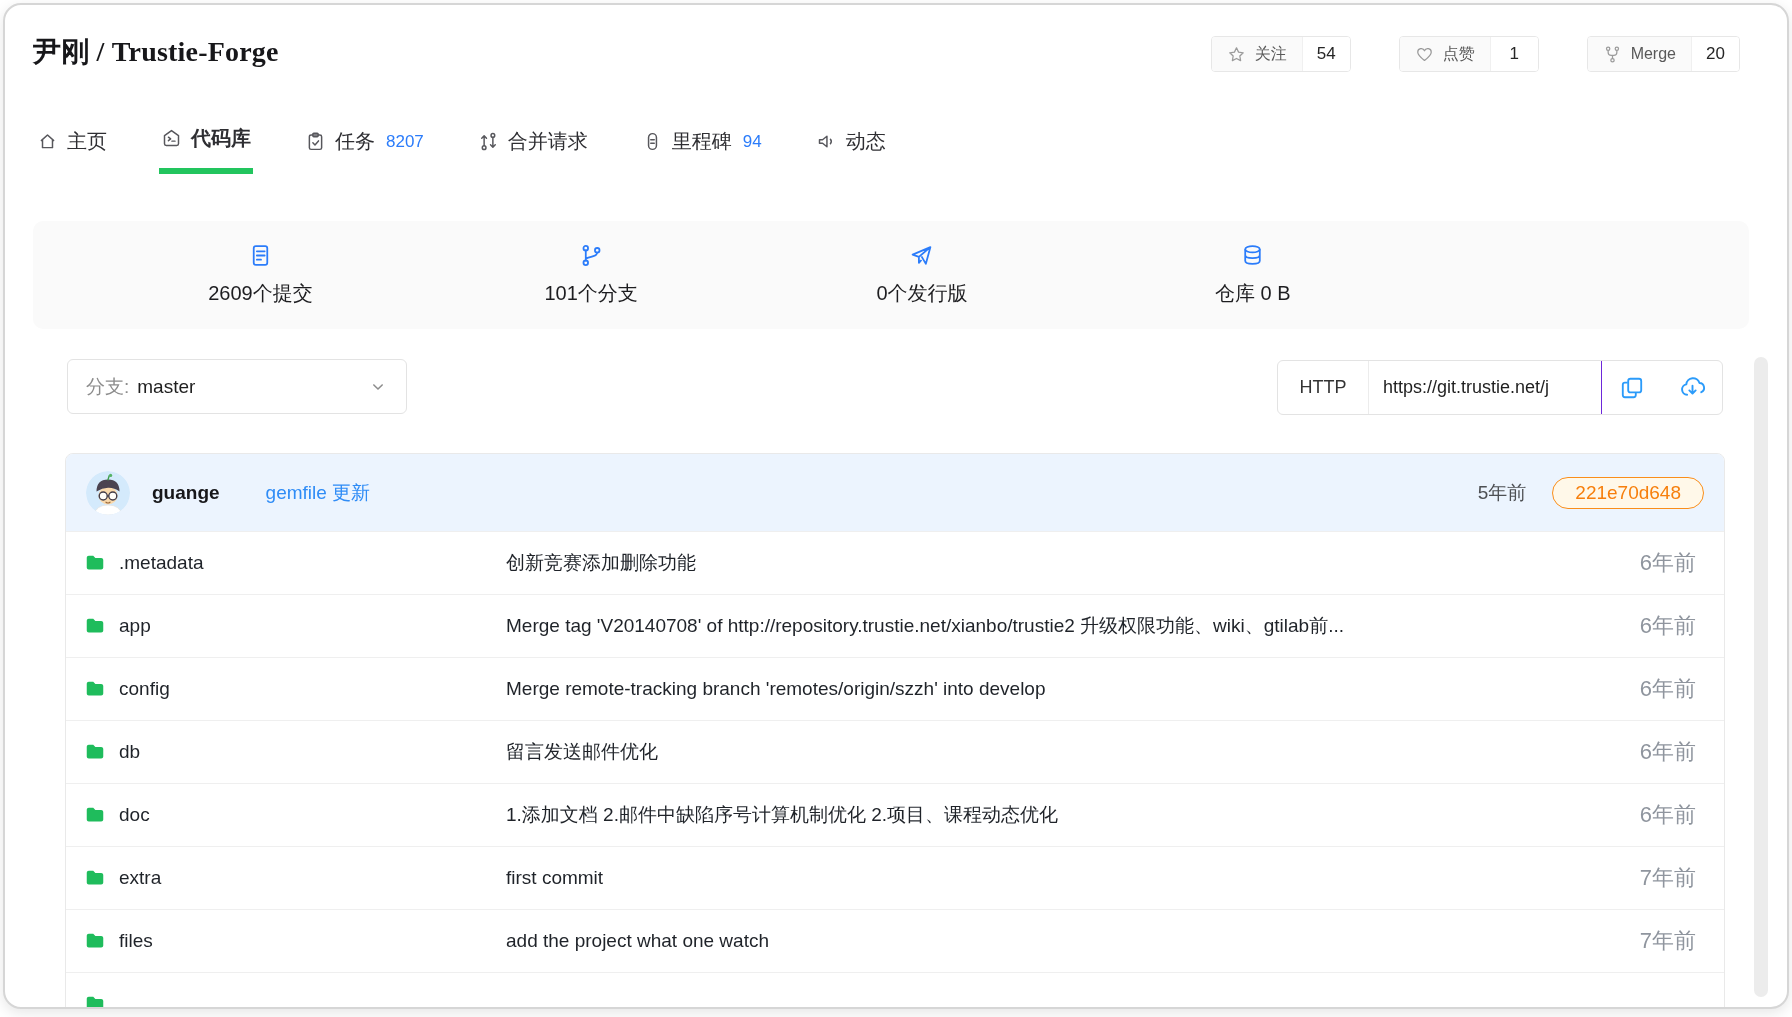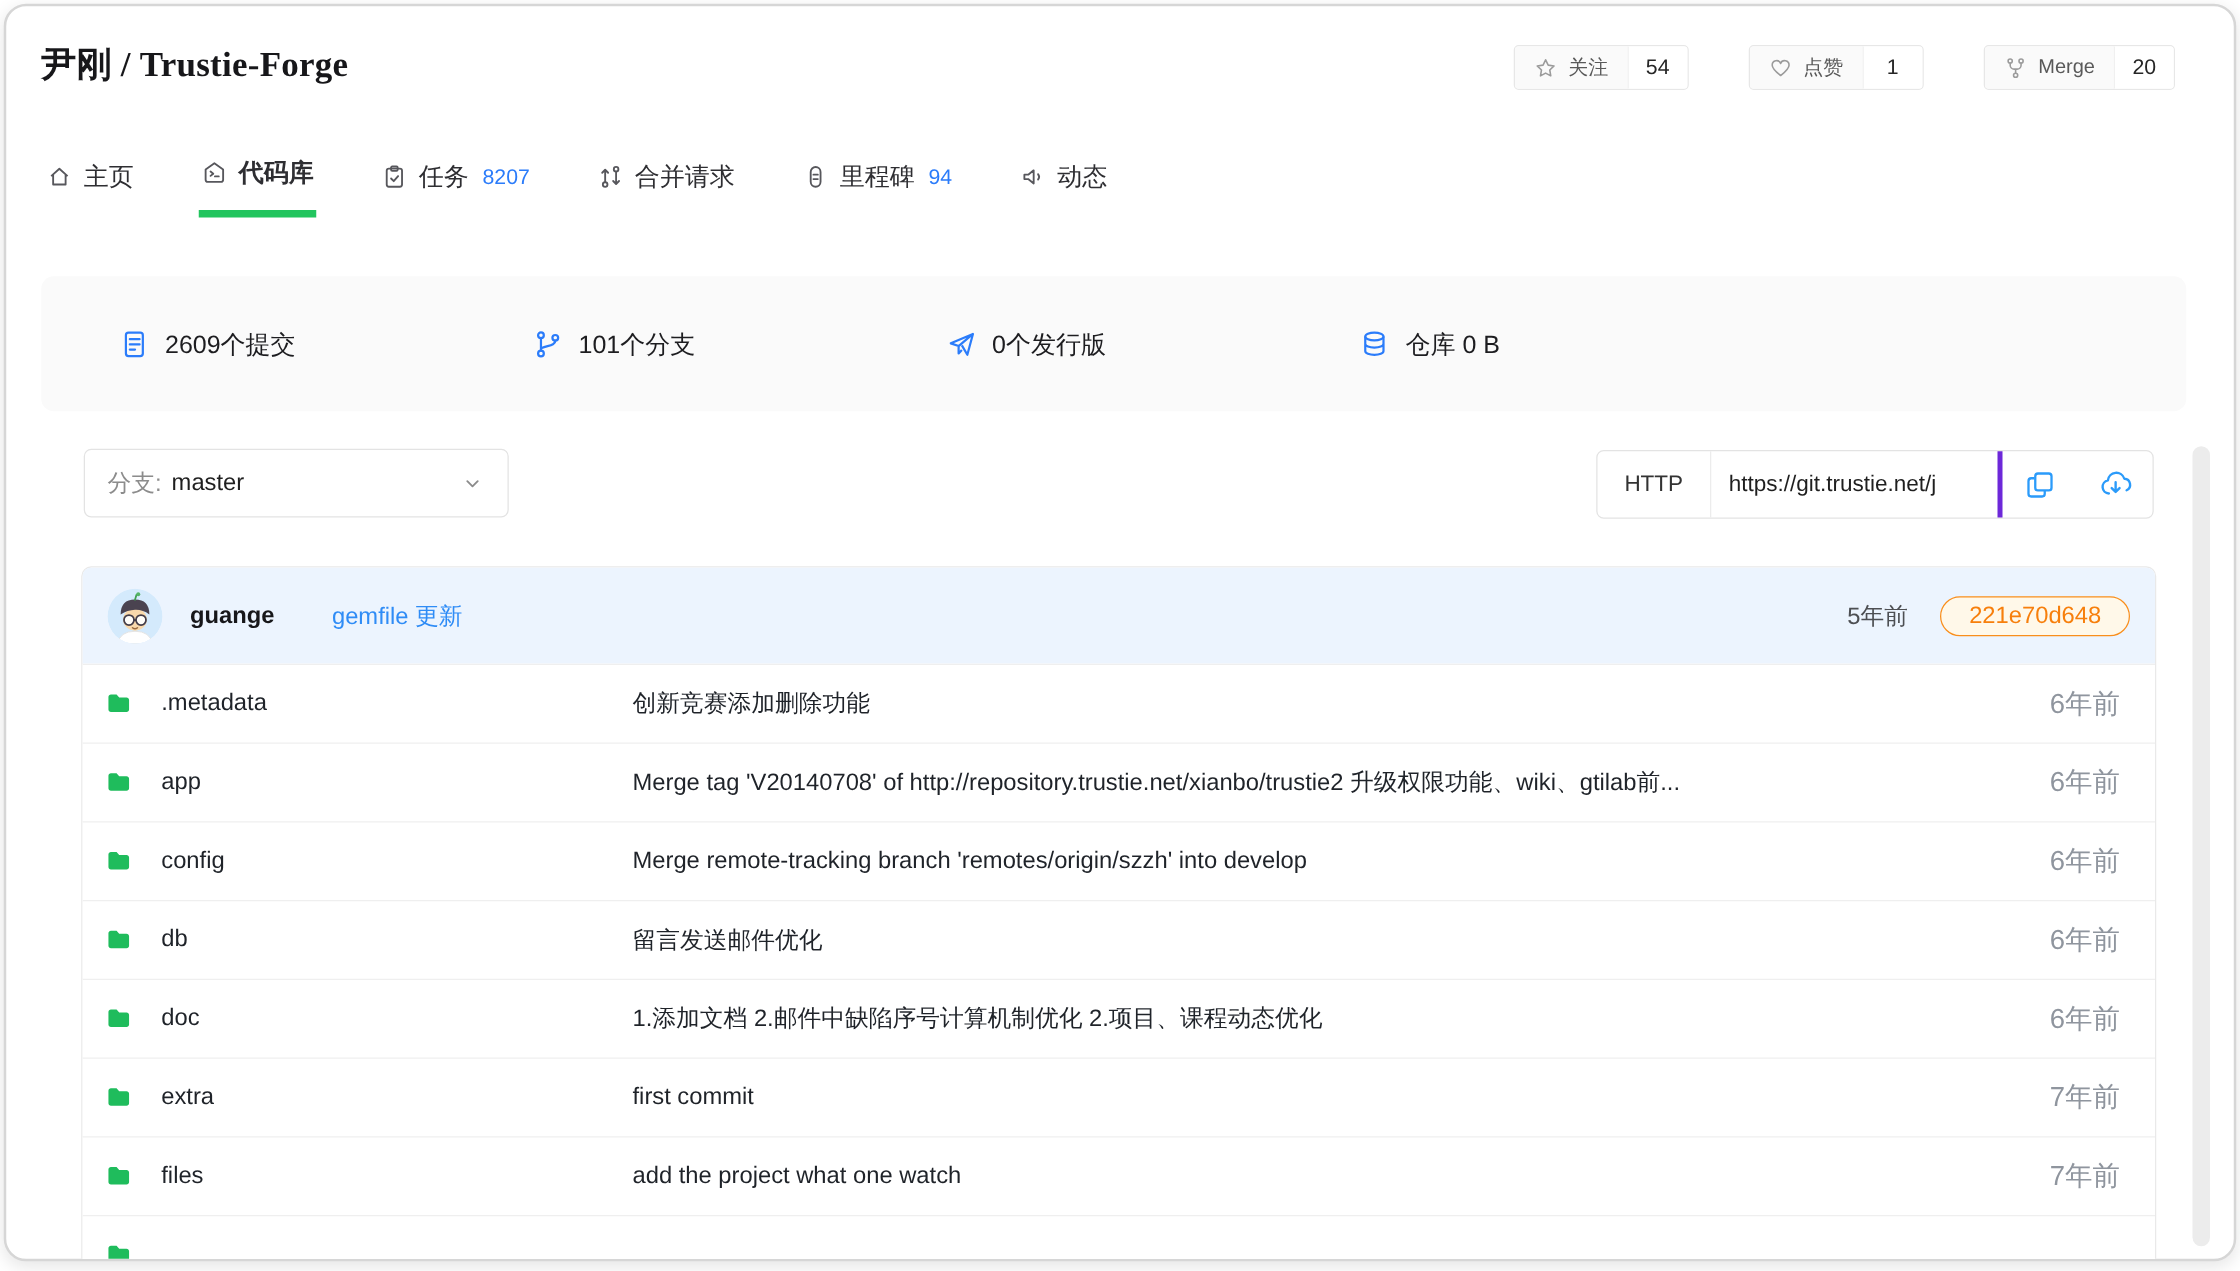--- a/index.html
+++ b/index.html
@@ -27,59 +27,59 @@
   .tab svg { color:#57575c; }
   .tab .tab-count { color:#2b7cfa; font-size:17px; margin-left:2px; }
   .tab.active { border-bottom:6px solid #22c55e;font-weight:bold; }
 
   
   .stats-bar {
     position:absolute; left:28px; top:216px; width:1716px; height:108px;
     background:#fafafa; border-radius:10px;
     display:grid; grid-template-columns:repeat(5,1fr); align-items:center; padding-left:62px;
   }
-  .stat { display:flex; align-items:center; gap:12px; font-size:20px; font-weight:500; color:#1d1d20; }
+  .stat { display:flex; align-items:center; gap:12px; font-size:20px; font-weight:500; color:#1d1d20;flex-direction:column; }
   .stat svg { color:#2b7cfa; flex:0 0 auto; }
 
   
   .branch-select {
     position:absolute; left:62px; top:354px; width:340px; height:55px;
     border:1px solid #e3e3e3; border-radius:6px; background:#fff;
     display:flex; align-items:center; padding:0 18px; font-size:19px; cursor:pointer;
   }
   .branch-select .bl { color:#8c8c8c; margin-right:8px; }
   .branch-select .bv { color:#1f1f1f; font-weight:500; }
   .branch-select svg { margin-left:auto; color:#8c8c8c; }
 
   .clone-group {
     position:absolute; left:1272px; top:355px; width:446px; height:55px;
     border:1px solid #e3e3e3; border-radius:6px; background:#fff;
     display:flex; align-items:stretch;
   }
   .clone-group .proto { width:91px; display:flex; align-items:center; justify-content:center; font-size:18px; color:#333; border-right:1px solid #ececec; cursor:pointer; }
-  .clone-group .url { flex:1; display:flex; align-items:center; padding:0 14px; font-size:18px; color:#1f1f1f; border-right:4px solid #6d28d9; white-space:nowrap; overflow:hidden; }
+  .clone-group .url { flex:1; display:flex; align-items:center; padding:0 14px; font-size:18px; color:#1f1f1f; border-right:1px solid #6d28d9; white-space:nowrap; overflow:hidden; }
   .clone-group .tool { width:60px; display:flex; align-items:center; justify-content:center; color:#2b9bfa; cursor:pointer; }
 
   
   .file-table {
     position:absolute; left:60px; top:448px; width:1660px; height:640px;
     border:1px solid #e9e9e9; border-radius:8px 8px 0 0; background:#fff; overflow:hidden;
   }
   .commit-banner { height:77px; background:#ecf4fe; display:flex; align-items:center; padding:0 20px; }
   .commit-banner .author { font-size:19px; font-weight:700; color:#17171a; margin-left:22px; }
   .commit-banner .cmsg { font-size:19px; color:#2f8cf6; margin-left:46px; cursor:pointer; }
   .commit-banner .spacer { flex:1; }
   .commit-banner .ctime { font-size:19px; color:#4d4f53; }
   .hash-badge {
     margin-left:26px; height:32px; padding:0 22px; display:flex; align-items:center;
     border:1.5px solid #f98e1b; border-radius:16px; background:#fff8e9;
     color:#f77f0c; font-size:19px; cursor:pointer;
   }
   .frow { position:relative; height:63px; border-top:1px solid #efefef; background:#fff; }
-  .frow .cell-name { position:absolute; left:18px; top:0; height:100%; display:flex; align-items:center; gap:23px; font-size:19px; color:#1f2329; cursor:pointer; }
+  .frow .cell-name { position:absolute; left:18px; top:0; height:100%; display:flex; align-items:center; gap:13px; font-size:19px; color:#1f2329; cursor:pointer; }
   .frow .cell-msg { position:absolute; left:440px; top:0; height:100%; display:flex; align-items:center; font-size:19px; color:#1f2329; max-width:1070px; white-space:nowrap; overflow:hidden; cursor:pointer; }
   .frow .cell-time { position:absolute; right:28px; top:0; height:100%; display:flex; align-items:center; font-size:22px; color:#8f959e; }
 
   .scrollbar-track { position:absolute; left:1749px; top:352px; width:14px; height:640px; border-radius:7px; background:#ececec; }
 
   .avatar { width:44px; height:44px; border-radius:50%; display:block; }
 </style>
 </head>
 <body>
 

